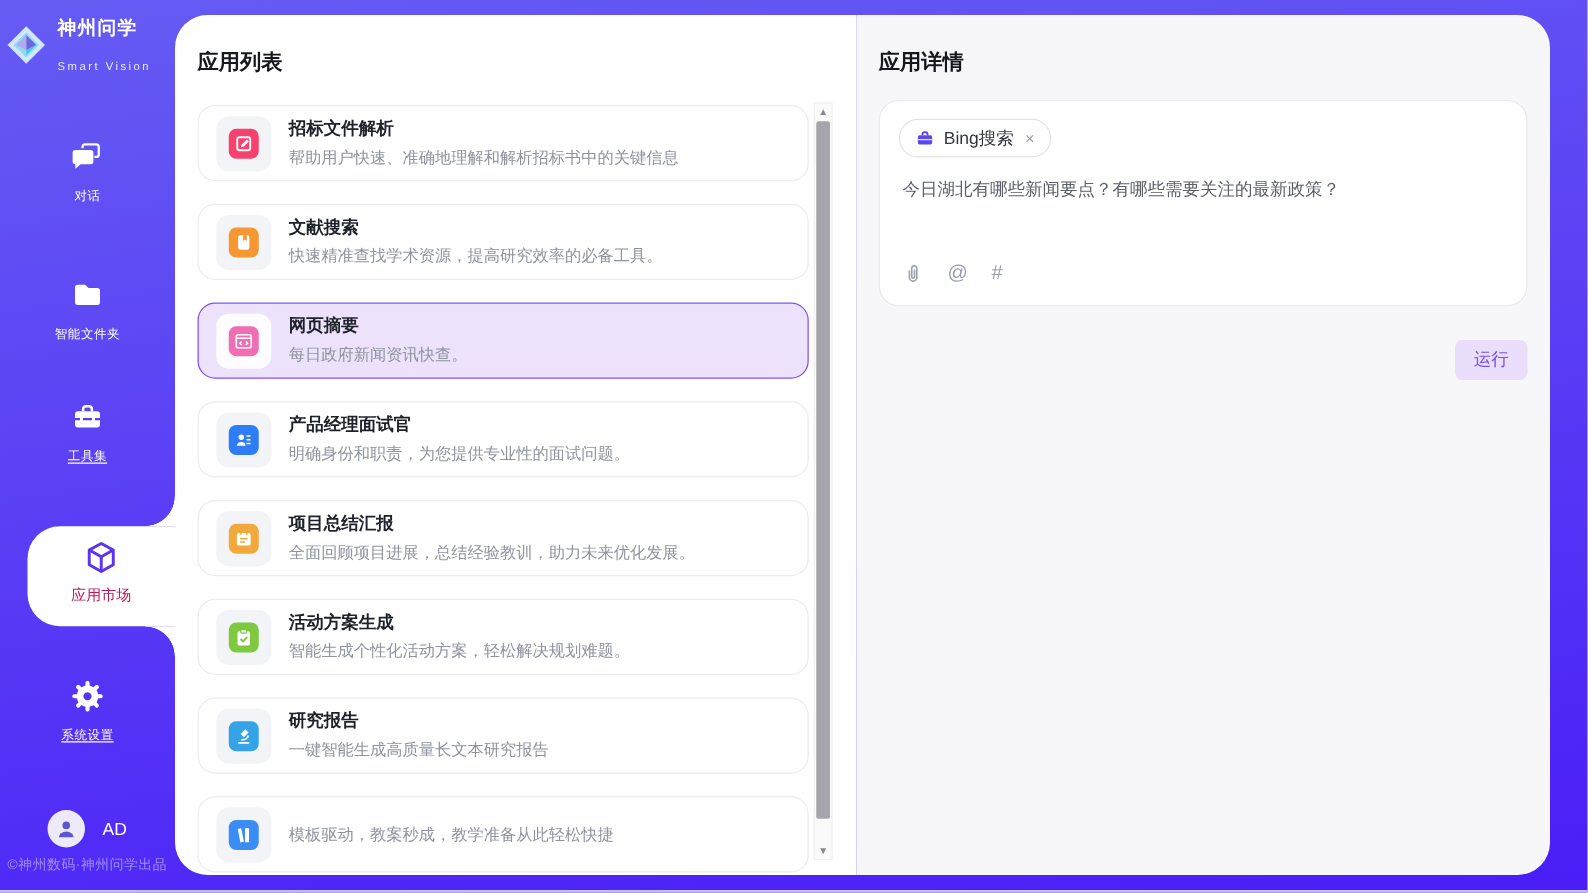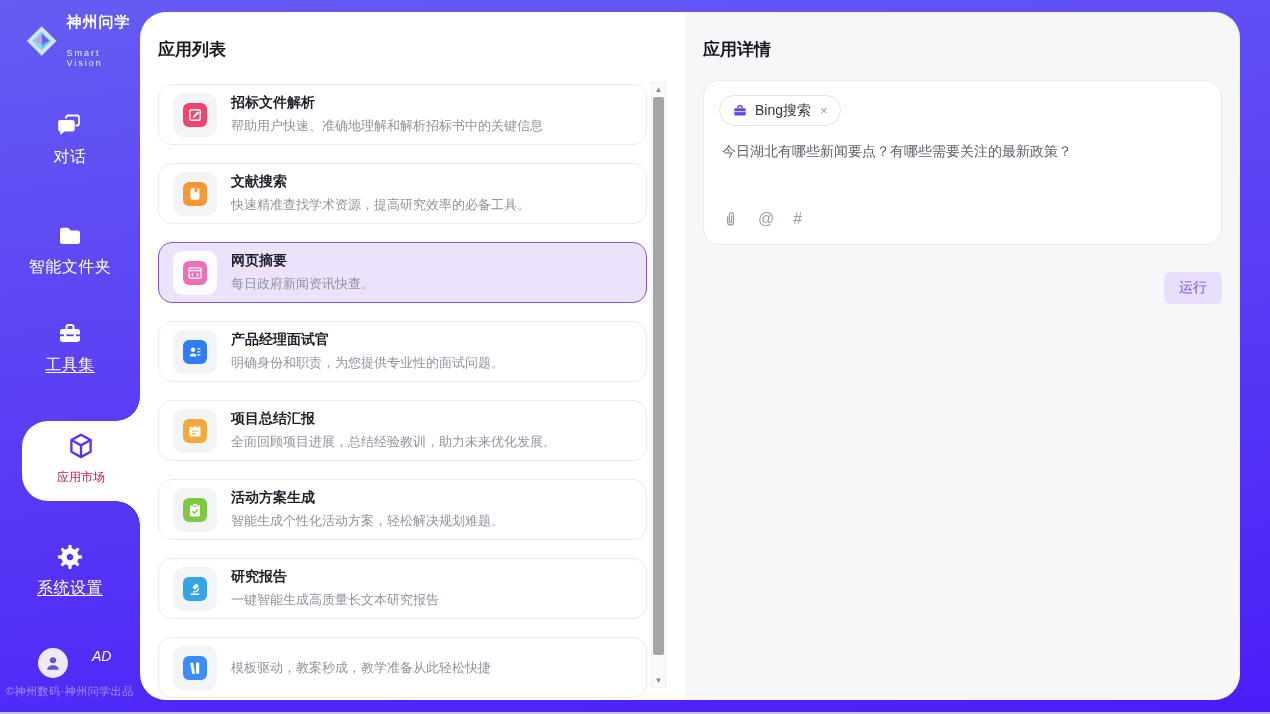--- a/index.html
+++ b/index.html
@@ -6,40 +6,40 @@
   html,body { width:1270px; height:714px; overflow:hidden; }
   body {
     font-family:"Liberation Sans","DejaVu Sans",sans-serif;
     background:linear-gradient(172deg,#655cf3 0%,#5a3ef5 48%,#4a1df8 100%);
     position:relative; color:#1d2129;
   }
   .bottom-edge { position:absolute; left:0; right:0; bottom:0; height:2px; background:#c3bede; }
 
   
   .sidebar { position:absolute; left:0; top:0; width:140px; height:714px; }
-  .brand { position:absolute; left:24px; top:13px; display:flex; align-items:center; gap:7px; }
+  .brand { position:absolute; left:3px; top:13px; display:flex; align-items:center; gap:7px; }
   .brand-text .cn { color:#fff; font-weight:bold; font-size:15px; letter-spacing:1px; }
   .brand-text .en { color:#e8ecff; font-size:9px; letter-spacing:2px; margin-top:16px; }
   .nav-item { position:absolute; left:0; width:140px; text-align:center; color:#fff; cursor:pointer; }
   .nav-item .ic { display:block; margin:0 auto 7px; }
-  .nav-item .lbl { font-size:16px; letter-spacing:.5px; }
+  .nav-item .lbl { font-size:10px; letter-spacing:.5px; }
   .lbl.u { text-decoration:underline; text-underline-offset:2px; }
   .nav-chat   { top:112px; }
   .nav-folder { top:222px; }
   .nav-tools  { top:320px; }
   .nav-gear   { top:543px; }
   
   .nav-market { position:absolute; left:22px; top:421px; width:118px; height:80px;
                 background:#fff; border-radius:26px 0 0 26px; text-align:center; cursor:pointer; }
   .nav-market .ic { display:block; margin:10px auto 4px; }
   .nav-market .lbl { font-size:12px; color:#be185d; }
   .curve { position:absolute; right:0; width:24px; height:24px; }
   .curve.top { top:-24px; background:radial-gradient(circle at 0 0, rgba(0,0,0,0) 23.5px, #fff 24px); }
   .curve.bot { bottom:-24px; background:radial-gradient(circle at 0 100%, rgba(0,0,0,0) 23.5px, #fff 24px); }
-  .user-row { position:absolute; left:38px; top:648px; display:flex; gap:24px; cursor:pointer;font-style:italic; }
+  .user-row { position:absolute; left:38px; top:648px; display:flex; align-items:center; gap:14px; cursor:pointer; }
   .avatar { width:30px; height:30px; border-radius:50%; background:#eceafb; display:flex; align-items:center; justify-content:center; }
   .user-name { color:#fff; font-size:14px; }
   .side-footer { position:absolute; left:6px; top:684px; color:rgba(255,255,255,.45); font-size:11px; letter-spacing:.5px; }
 
   
   .main { position:absolute; left:140px; top:12px; width:1100px; height:688px;
           border-radius:26px; overflow:hidden; display:flex; }
   .panel-left { width:545px; background:#fff; position:relative; }
   .panel-right { flex:1; background:#f7f7fa; position:relative; }
   .panel-title { position:absolute; left:18px; top:26px; font-size:17px; font-weight:bold; color:#16181d; }

